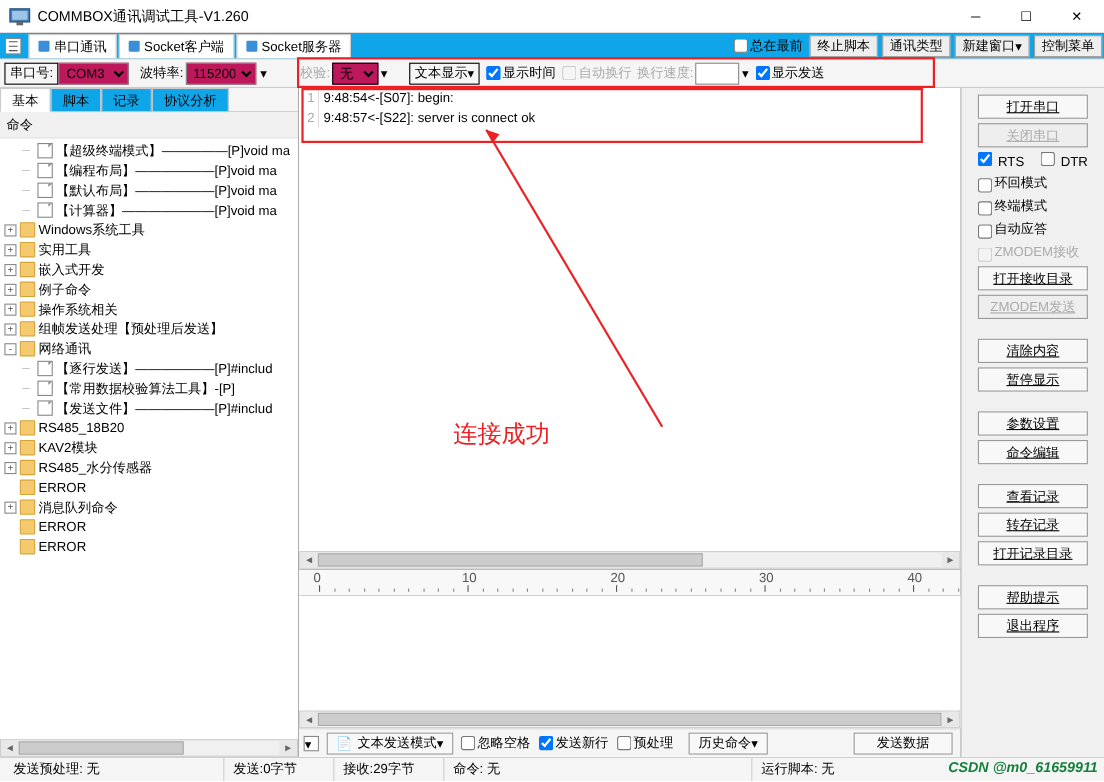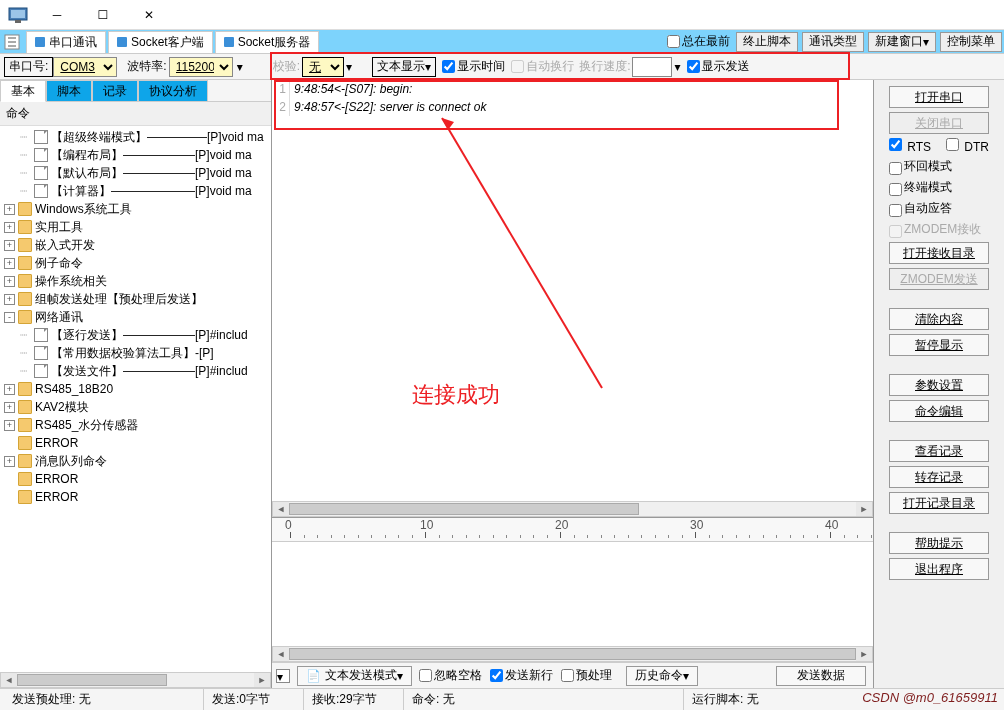--- a/index.html
+++ b/index.html
@@ -5,34 +5,34 @@
 * { box-sizing: border-box; margin: 0; padding: 0; font-family: "Microsoft YaHei", SimSun, sans-serif; font-size: 12px; }
 body { background: #fff; width: 1004px; height: 711px; overflow: hidden; position: relative; }
 
 
 .titlebar { height: 30px; background: #fff; border-bottom: 1px solid #ddd; display: flex; align-items: center; padding: 0 2px; }
 .titlebar .icon { width: 20px; height: 20px; margin: 0 6px; }
 .titlebar .title { flex: 1; font-size: 13px; color: #000; }
 .winbtn { width: 46px; height: 29px; display: flex; align-items: center; justify-content: center; color: #000; }
 
 
-.tabrow { height: 24px; background: #7dd3fc; border-bottom: 1px solid #ccc; display: flex; align-items: center; padding-left: 4px; }
+.tabrow { height: 24px; background: #0ea5e9; border-bottom: 1px solid #ccc; display: flex; align-items: center; padding-left: 4px; }
 .tabrow .tbicon { width: 16px; height: 16px; margin-right: 6px; }
 .tabrow .tab { display: flex; align-items: center; padding: 2px 8px; margin-right: 2px; background: #fff; border: 1px solid #ccc; border-bottom: none; height: 22px; }
 .tabrow .tab.active { background: #fff; }
 .tabrow .tab .dot { width: 10px; height: 10px; background: #3b8fd8; border-radius: 1px; margin-right: 4px; }
 .tabrow .spacer { flex: 1; }
 .tabrow .rbtn { border: 1px solid #999; background: #eee; padding: 1px 6px; margin: 0 2px; height: 20px; display: flex; align-items: center; }
 .tabrow .chk { display: flex; align-items: center; margin-right: 4px; }
 .tabrow .chk input { margin-right: 2px; }
 
 
 .cfgrow { height: 26px; background: #f5f5f5; border-bottom: 1px solid #ccc; display: flex; align-items: center; padding: 0 4px; position: relative; }
 .cfgrow label { margin: 0 2px; }
-.cfgrow select, .cfgrow .combo { border: 1px solid #888; background: #fef9c3; height: 20px; padding: 0 2px; text-decoration: underline; }
+.cfgrow select, .cfgrow .combo { border: 1px solid #888; background: #be185d; height: 20px; padding: 0 2px; }
 .cfgrow .btnbox { border: 1px solid #000; padding: 0 4px; height: 20px; display: flex; align-items: center; }
 .cfgrow .chk { display: flex; align-items: center; margin: 0 3px; }
 .cfgrow .chk input { margin-right: 2px; }
 .cfgrow .disabled { color: #aaa; }
 .cfgrow .numfield { width: 40px; border: 1px solid #888; height: 20px; }
 
 
 .mainrow { display: flex; height: 608px; }
 
 
@@ -49,21 +49,21 @@
 .folder { background: #f5c96e; border: 1px solid #d4a436; border-radius: 1px; }
 .file { background: #fff; border: 1px solid #888; position: relative; }
 .file::after { content: ""; position: absolute; top: 0; right: 0; border-left: 3px solid #888; border-bottom: 3px solid transparent; }
 .treeitem.indent1 { padding-left: 18px; }
 .treeitem.indent0 { padding-left: 2px; }
 
 
 .centerpanel { flex: 1; display: flex; flex-direction: column; background: #fff; position: relative; border-right: 1px solid #999; }
 .logarea { flex: 1; background: #fff; position: relative; overflow: auto; border-bottom: 1px solid #999; font-family: "Courier New", monospace; font-size: 14px; }
 .logarea .gutter { position: absolute; left: 0; top: 0; width: 18px; border-right: 1px solid #ddd; color: #aaa; font-size: 10px; text-align: right; padding-right: 3px; line-height: 18px; }
-.logarea .logtext { padding-left: 22px; line-height: 18px; white-space: pre; font-style: italic; }
+.logarea .logtext { padding-left: 22px; line-height: 18px; white-space: pre; }
 .redbox { position: absolute; border: 2px solid #ed2024; }
 .redtext { position: absolute; color: #ed2024; font-size: 22px; font-family: SimSun, serif; }
 .redarrow { position: absolute; }
 
 .ruler { height: 24px; background: #f8f8f8; border-bottom: 1px solid #ccc; position: relative; font-size: 10px; color: #555; overflow: hidden; }
 .ruler .tick { position: absolute; top: 0; bottom: 0; }
 .ruler .tick::before { content: ""; position: absolute; left: 0; top: 14px; width: 1px; height: 6px; background: #555; }
 .ruler .tick span { position: absolute; left: -5px; top: 0; }
 .ruler .stick { position: absolute; top: 17px; width: 1px; height: 3px; background: #888; }
 
@@ -82,36 +82,37 @@
 .rightpanel .rbtn2.disabled { color: #aaa; background: #eee; }
 .rightpanel .chkrow { width: 100px; display: flex; align-items: flex-end; }
 .rightpanel .chkrow input { margin-right: 2px; }
 .rightpanel .gap { height: 10px; }
 
 
 .statusbar { height: 22px; background: #f5f5f5; border-top: 1px solid #ccc; display: flex; align-items: center; padding: 0 4px; font-size: 12px; }
 .statusbar .cell { padding: 0 8px; border-right: 1px solid #ccc; height: 100%; display: flex; align-items: center; }
 .statusbar .cell:last-child { border-right: none; }
 
-.watermark { position: absolute; right: 6px; bottom: 6px; color: #7f1d1d; font-size: 13px; font-style: italic; }
+.watermark { position: absolute; right: 6px; bottom: 6px; color: #15803d; font-size: 13px; font-style: italic; font-weight: bold; }
 
 
 .hscroll { height: 16px; background: #f0f0f0; border: 1px solid #ccc; position: relative; }
 .hscroll .thumb { position: absolute; top: 1px; bottom: 1px; background: #ccc; border: 1px solid #aaa; }
 .hscroll .arr { position: absolute; top: 0; bottom: 0; width: 16px; background: #e8e8e8; display: flex; align-items: center; justify-content: center; color: #666; font-size: 9px; }
 </style>
 </head>
 <body>
 
 <div class="titlebar">
   <svg class="icon" viewBox="0 0 20 20">
       <rect x="1" y="3" width="18" height="12" fill="#4a7fb5" stroke="#1a4a7a"></rect>
       <rect x="3" y="5" width="14" height="8" fill="#9cc5e8"></rect>
       <rect x="7" y="15" width="6" height="3" fill="#666"></rect>
     </svg>
+  <div class="title">COMMBOX通讯调试工具-V1.260</div>
   <div class="winbtn">─</div>
   <div class="winbtn">☐</div>
   <div class="winbtn close">✕</div>
 </div>
 
 <div class="tabrow">
   <svg class="tbicon" viewBox="0 0 16 16">
       <rect x="1" y="1" width="14" height="14" fill="#fff" stroke="#888"></rect>
       <path d="M4 4h8M4 8h8M4 12h8" stroke="#555"></path>
     </svg>

